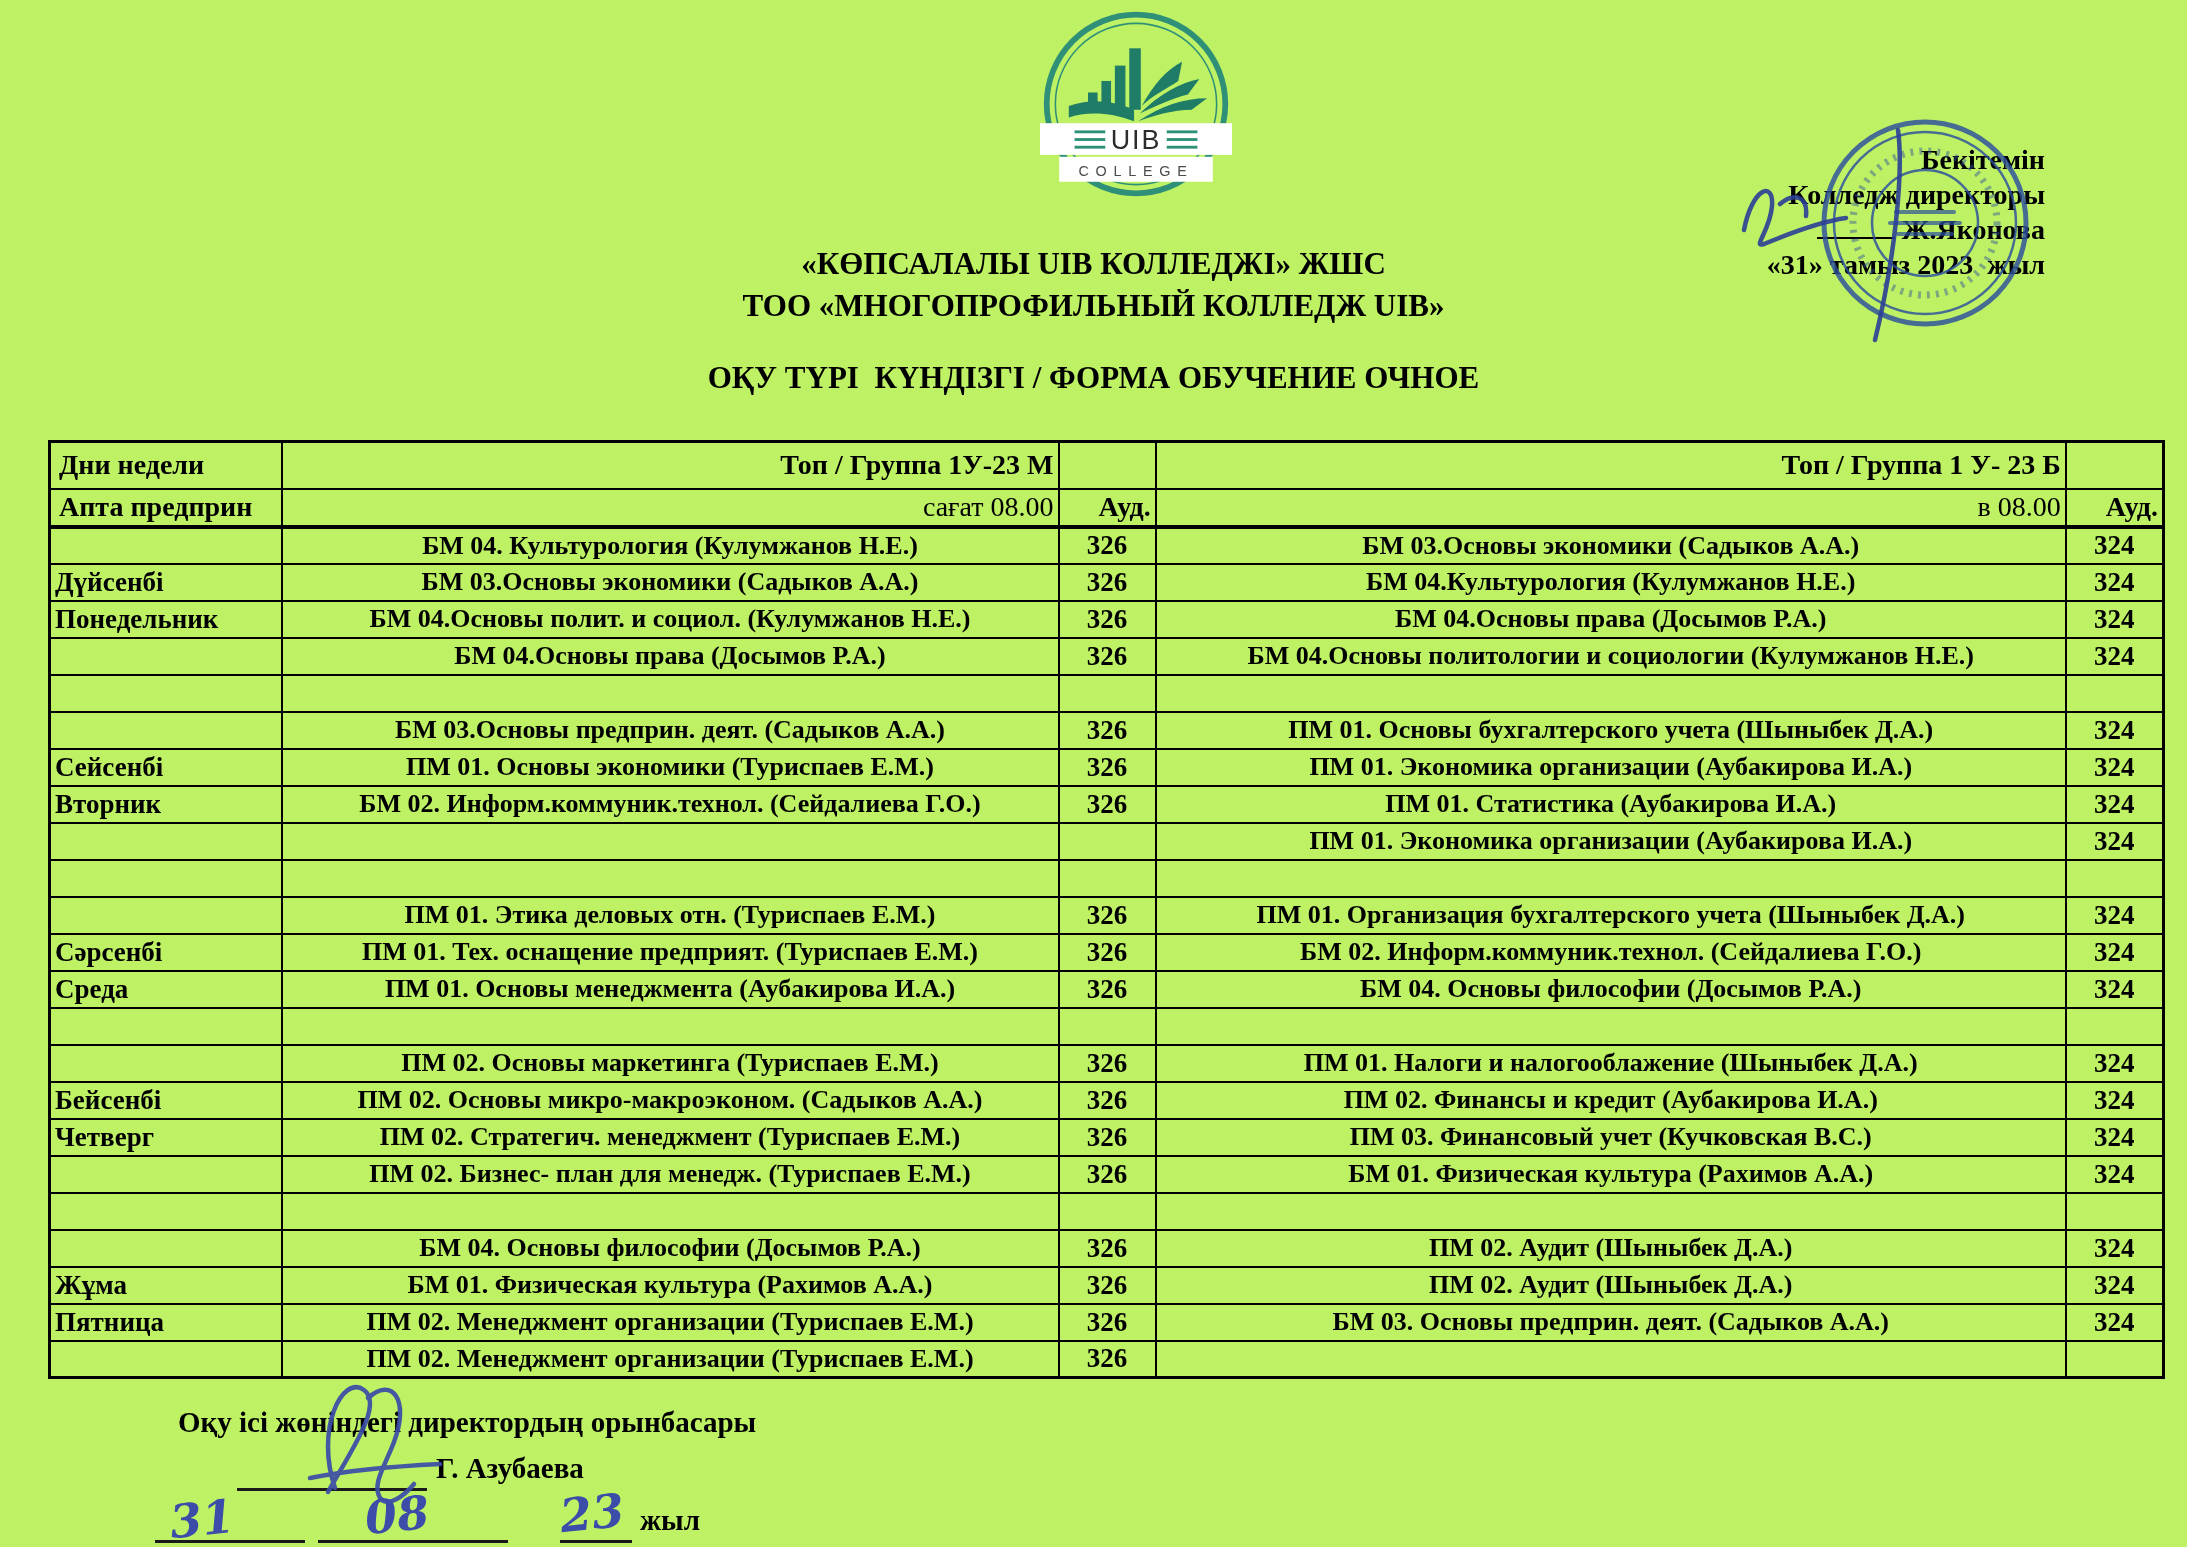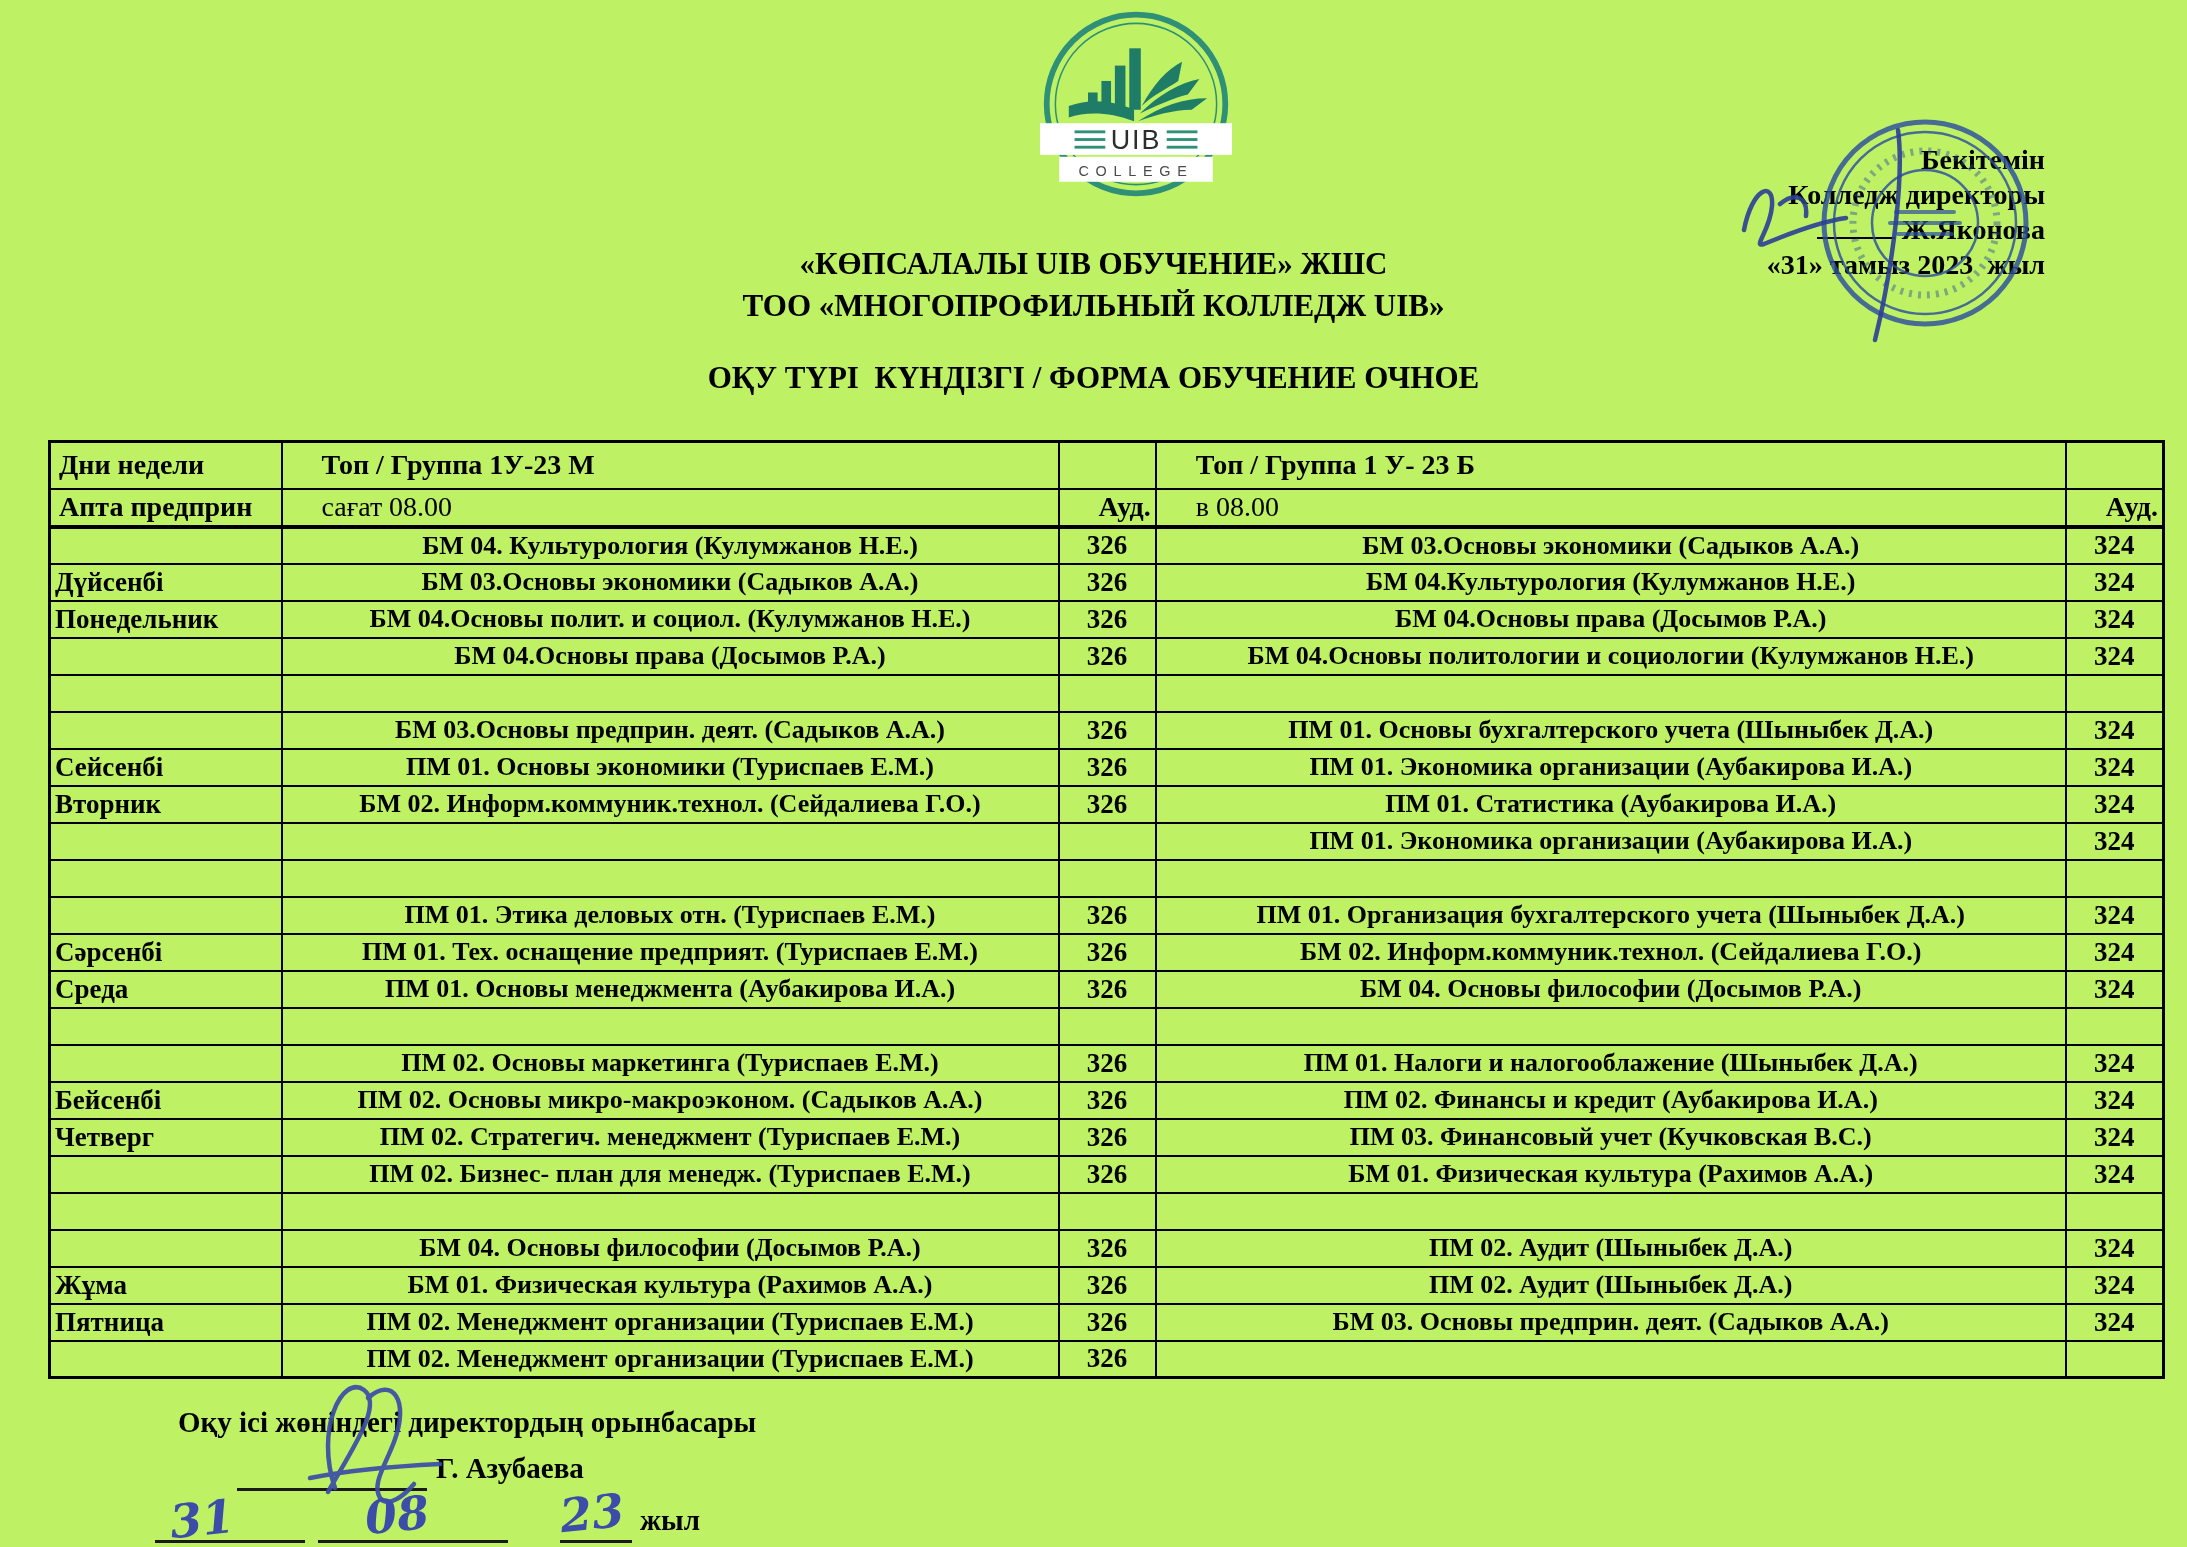--- a/index.html
+++ b/index.html
@@ -16,21 +16,21 @@
   .approval{position:absolute;left:1700px;top:142px;width:345px;text-align:right;
     font-weight:bold;font-size:28px;line-height:35px;z-index:2;}
   .approval .blank{display:inline-block;width:78px;border-bottom:2px solid #000;height:24px;vertical-align:baseline;}
   .approval .ap-date{white-space:pre;}
   .stamp-svg{position:absolute;left:1818px;top:116px;width:214px;height:214px;z-index:3;}
   .ap-sign-svg{position:absolute;left:1660px;top:112px;width:440px;height:235px;z-index:4;}
   
   table.tbl{position:absolute;left:48px;top:440px;border-collapse:collapse;table-layout:fixed;
     border:3px solid #000;font-size:26px;}
   table.tbl td{border:2px solid #000;overflow:hidden;white-space:nowrap;padding:0 4px;box-sizing:border-box;}
-  tr.h1 td{height:47px;font-weight:bold;font-size:28px;text-align:left;padding-left:39px;}
+  tr.h1 td{height:47px;font-weight:bold;font-size:28px;text-align:right;padding-left:39px;}
   tr.h2 td{height:38px;border-bottom:4px solid #000;}
   tr.datarow td{height:37px;}
   td.daycol{text-align:left;padding-left:8px;font-weight:bold;font-size:27px;}
   td.subj{text-align:center;padding-left:10px;font-weight:bold;}
   td.aud{text-align:center;font-weight:bold;font-size:27px;}
   td.timecell{text-align:center;font-size:27px;white-space:pre;margin-top:21px;}
   td.audhead{text-align:center;font-weight:bold;font-size:27px;}
   
   .f-title{position:absolute;left:178px;top:1406px;font-weight:bold;font-size:29px;}
   .f-blank{position:absolute;border-bottom:3px solid #1a1a1a;height:0;}
@@ -75,21 +75,21 @@
           <line x1="132" y1="137" x2="164" y2="137"></line>
           <line x1="132" y1="145" x2="164" y2="145"></line>
       </g>
       <text x="100" y="147" text-anchor="middle" font-family="Liberation Sans, sans-serif" font-size="28" letter-spacing="2" fill="#2d2d2d">UIB</text>
 
       <rect x="20" y="155" width="160" height="26" fill="#ffffff"></rect>
       <text x="100" y="175" text-anchor="middle" font-family="Liberation Sans, sans-serif" font-size="15" letter-spacing="7" fill="#4a4a4a">COLLEGE</text>
     </svg>
   </div>
 
-  <div class="title-line t1">«КӨПСАЛАЛЫ UIB ОБУЧЕНИЕ» ЖШС</div>
+  <div class="title-line t1">«КӨПСАЛАЛЫ UIB КОЛЛЕДЖІ» ЖШС</div>
   <div class="title-line t2">ТОО «МНОГОПРОФИЛЬНЫЙ КОЛЛЕДЖ UIB»</div>
   <div class="title-line t3">ОҚУ ТҮРІ  КҮНДІЗГІ / ФОРМА ОБУЧЕНИЕ ОЧНОЕ</div>
 
   <div class="approval">
     <div>Бекітемін</div>
     <div>Колледж директоры</div>
     <div><span class="blank"></span> <span>Ж.Яконова</span></div>
     <div class="ap-date">«31» тамыз 2023  жыл</div>
   </div>
 

